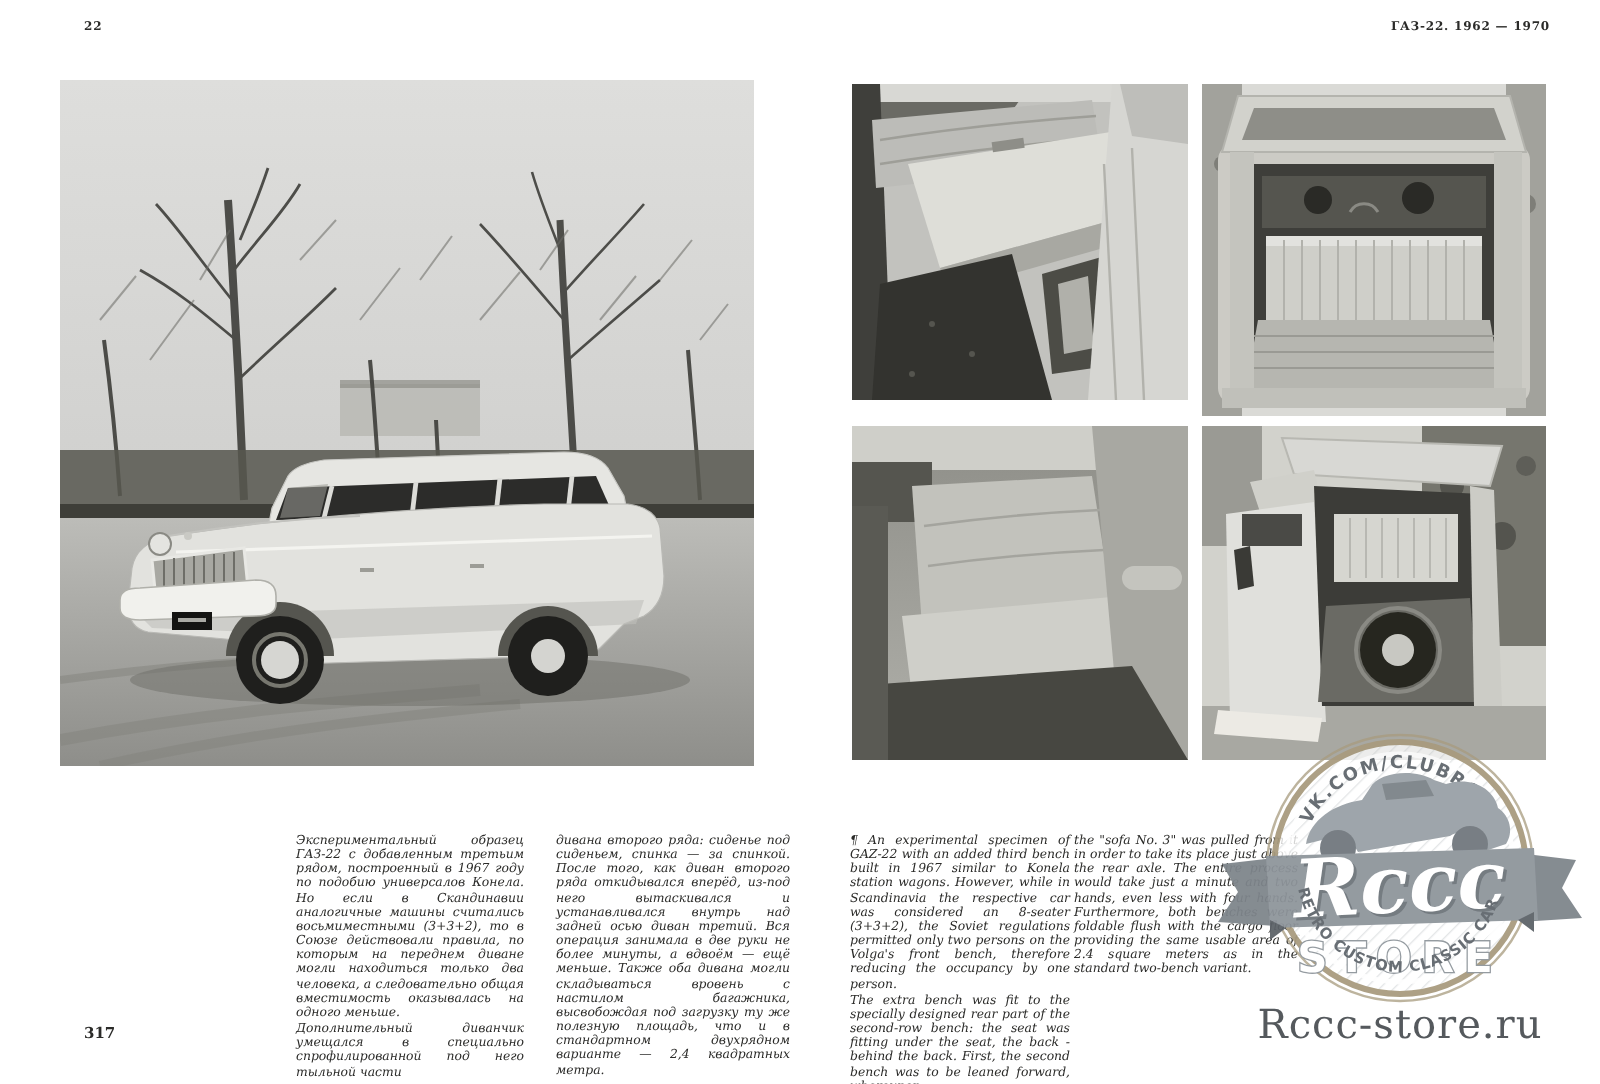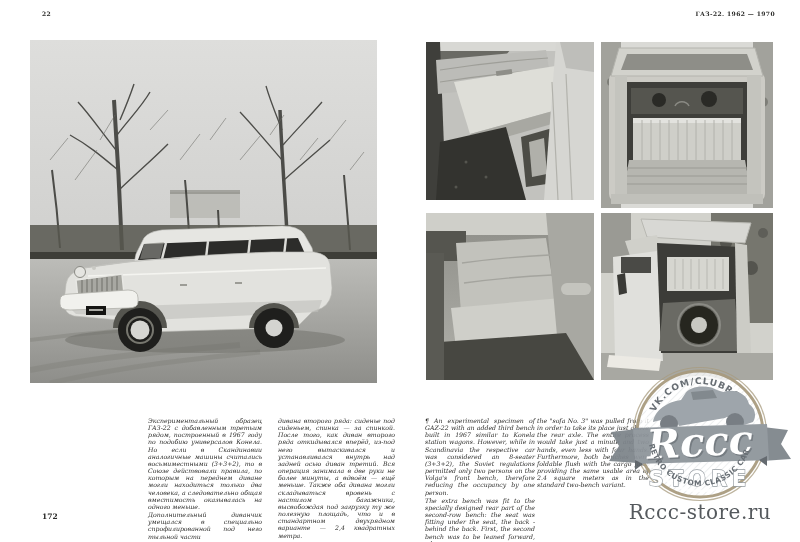--- a/index.html
+++ b/index.html
@@ -17,21 +17,21 @@
   #wm-url{position:absolute;left:595px;top:500px;width:210px;text-align:center;
           font:20px/24px "DejaVu Serif", serif;color:#474c50;letter-spacing:.5px;opacity:.92;}
 </style>
 </head>
 <body>
 
 <div id="spread">
 
   <div class="runhead" style="left:42px;top:10px;">22</div>
   <div class="runhead" style="right:25px;top:10px;">ГАЗ-22. 1962 — 1970</div>
-  <div class="folio" style="left:42px;top:512px;">172</div>
+  <div class="folio" style="left:42px;top:512px;">317</div>
 
   <div class="photo" style="left:30px;top:40px;width:347px;height:343px;">
     <svg width="347" height="343" viewBox="0 0 347 343">
       <defs>
         <linearGradient id="sky" x1="0" y1="0" x2="0" y2="1">
           <stop offset="0" stop-color="#dededc"></stop>
             <stop offset="1" stop-color="#cfcfcd"></stop>
         </linearGradient>
         <linearGradient id="snow" x1="0" y1="0" x2="0" y2="1">
           <stop offset="0" stop-color="#bcbcb8"></stop>

